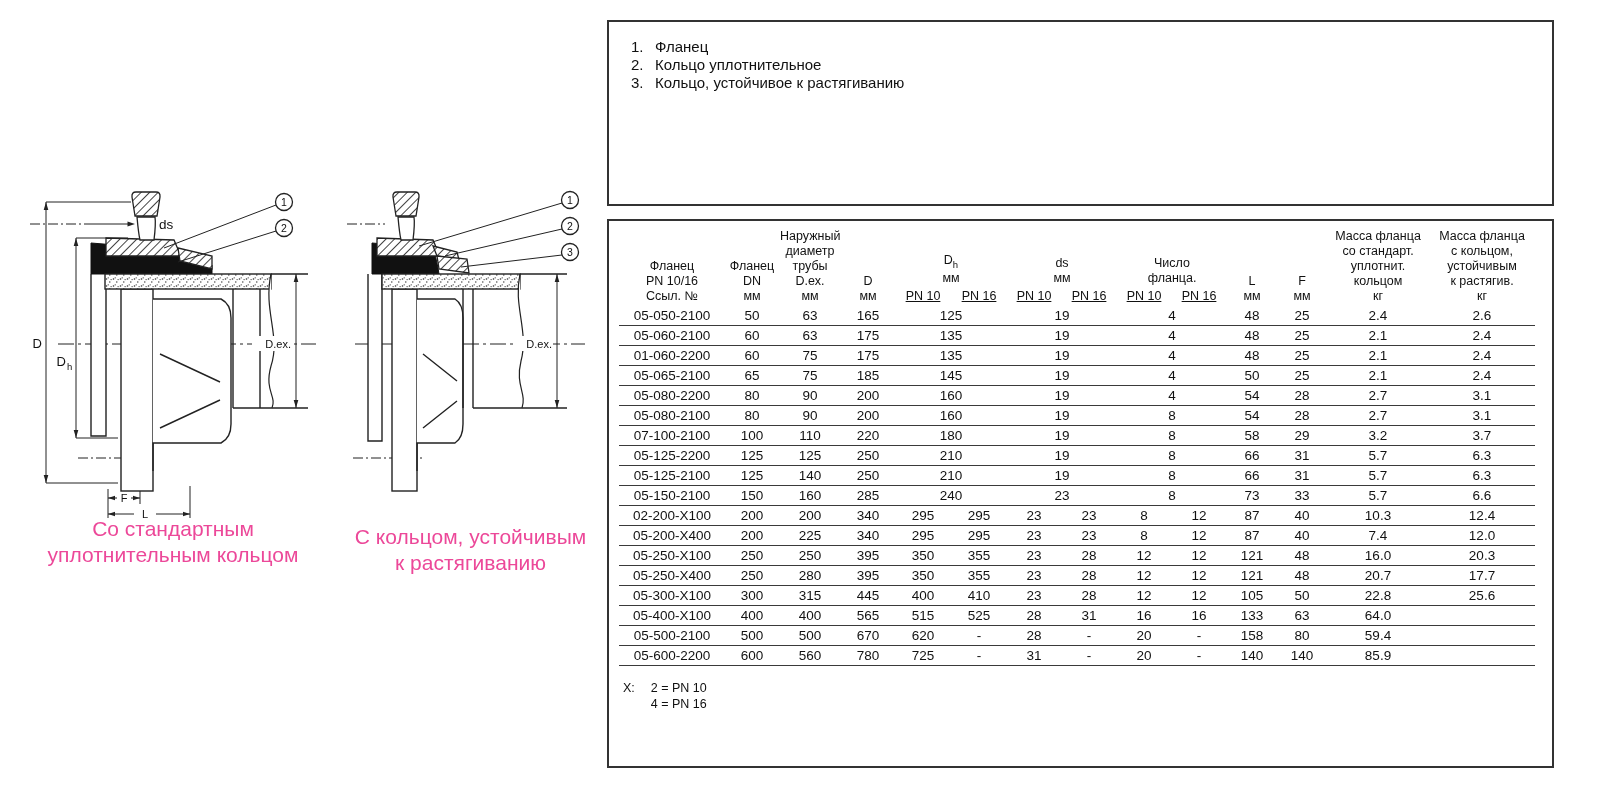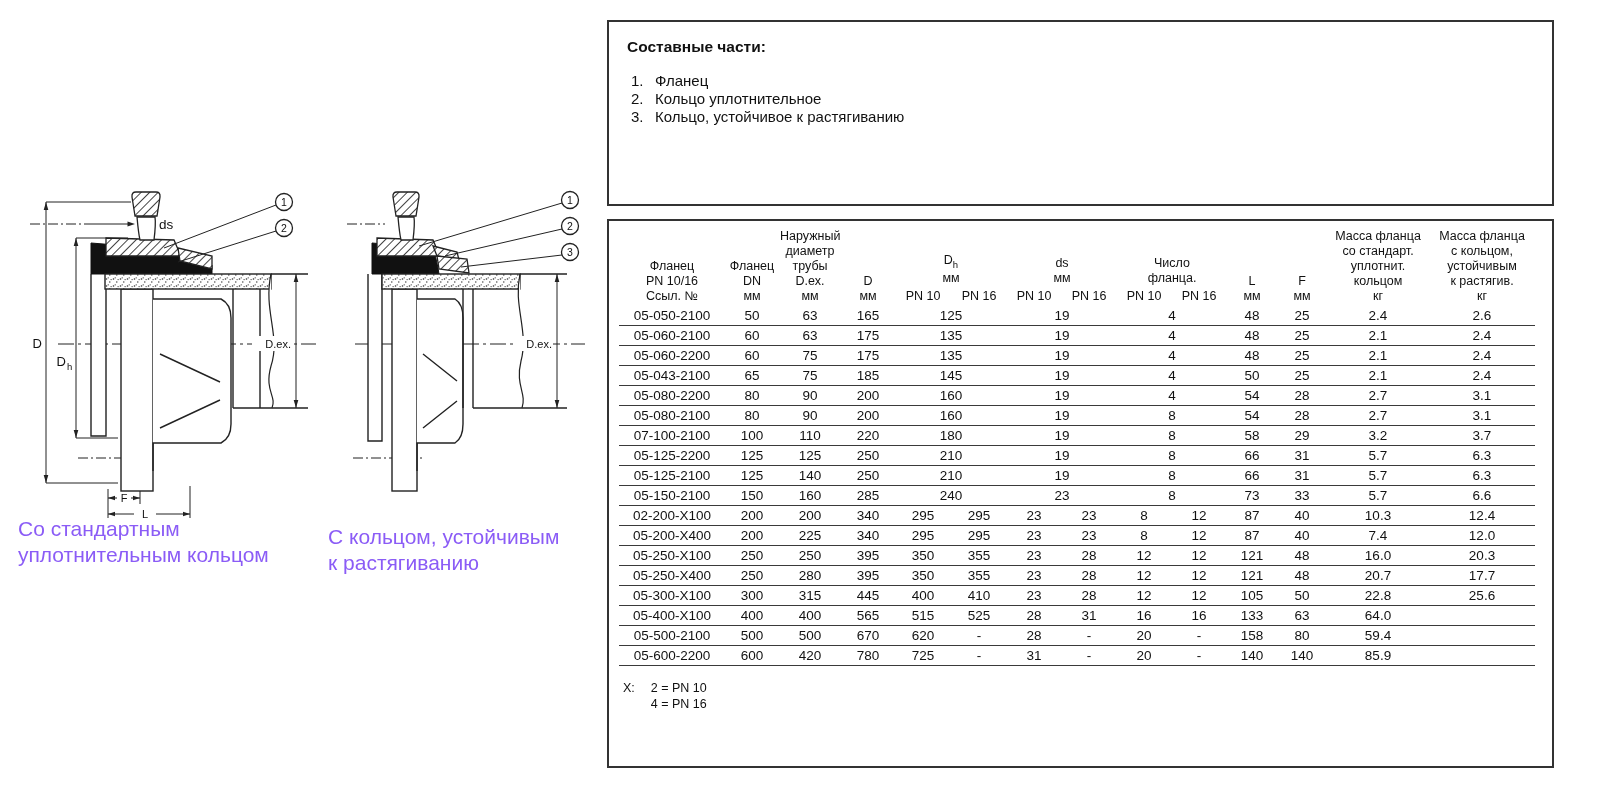--- a/index.html
+++ b/index.html
@@ -8,22 +8,22 @@
     font-family:"Liberation Sans", sans-serif;color:#111;
     -webkit-font-smoothing:antialiased;
   }
   .pre{white-space:pre-line;}
 
   
   .diagram{position:absolute;}
   #diag1{left:28px;top:186px;}
   #diag2{left:345px;top:186px;}
   .caption{
-    position:absolute;text-align:left;white-space:pre-line;
-    font-size:21px;line-height:26px;color:#8b5cf6;
+    position:absolute;text-align:center;white-space:pre-line;
+    font-size:21px;line-height:26px;color:#ec4899;
   }
   #cap1{left:18px;top:516px;width:310px;}
   #cap2{left:328px;top:524px;width:285px;}
   svg text{font-family:"Liberation Sans", sans-serif;fill:#111;}
 
   
   .panel{position:absolute;border:2px solid #333;background:#fff;box-sizing:border-box;}
   #parts-box{left:607px;top:20px;width:947px;height:186px;}
   #table-box{left:607px;top:219px;width:947px;height:549px;}
 
@@ -35,21 +35,21 @@
   
   table.spec{
     border-collapse:collapse;table-layout:fixed;
     margin:8px 0 0 10px;width:916px;
     font-size:13.5px;
   }
   table.spec th{
     font-weight:normal;font-size:12.5px;line-height:15px;
     vertical-align:bottom;text-align:center;padding:0 1px 2px 1px;
   }
-  table.spec thead tr.pnrow th{height:16px;}
+  table.spec thead tr.pnrow th{height:16px;text-decoration:underline;}
   table.spec sub{font-size:9.5px;}
   table.spec td{
     text-align:center;height:19px;line-height:19px;padding:0;
     border-bottom:1.5px solid #3a3a3a;
   }
   .footnote{
     display:flex;margin:14px 0 0 14px;font-size:12.5px;line-height:16px;gap:16px;
   }
 </style>
 </head>
@@ -204,21 +204,20 @@
   <text x="225" y="17.8" font-size="10.5" text-anchor="middle">1</text>
   <circle cx="225" cy="40" r="8.5" fill="#fff" stroke="#222" stroke-width="1.3"></circle>
   <text x="225" y="43.8" font-size="10.5" text-anchor="middle">2</text>
   <circle cx="225" cy="66" r="8.5" fill="#fff" stroke="#222" stroke-width="1.3"></circle>
   <text x="225" y="69.8" font-size="10.5" text-anchor="middle">3</text>
 </svg>
 <div id="cap2" class="caption">С кольцом, устойчивым
 к растягиванию</div>
 
 <div id="parts-box" class="panel">
-  <div class="title">Составные части:</div>
   <ol>
     <li>
       <span class="num">1.</span>
       <span>Фланец</span>
     </li>
     <li>
       <span class="num">2.</span>
       <span>Кольцо уплотнительное</span>
     </li>
     <li>
@@ -311,34 +310,34 @@
           <td>175</td>
           <td colspan="2">135</td>
           <td colspan="2">19</td>
           <td colspan="2">4</td>
           <td>48</td>
           <td>25</td>
           <td>2.1</td>
           <td>2.4</td>
         </tr>
         <tr>
-          <td>05-060-2200</td>
+          <td>01-060-2200</td>
           <td>60</td>
           <td>75</td>
           <td>175</td>
           <td colspan="2">135</td>
           <td colspan="2">19</td>
           <td colspan="2">4</td>
           <td>48</td>
           <td>25</td>
           <td>2.1</td>
           <td>2.4</td>
         </tr>
         <tr>
-          <td>05-043-2100</td>
+          <td>05-065-2100</td>
           <td>65</td>
           <td>75</td>
           <td>185</td>
           <td colspan="2">145</td>
           <td colspan="2">19</td>
           <td colspan="2">4</td>
           <td>50</td>
           <td>25</td>
           <td>2.1</td>
           <td>2.4</td>
@@ -529,21 +528,21 @@
           <td>20</td>
           <td>-</td>
           <td>158</td>
           <td>80</td>
           <td>59.4</td>
           <td></td>
         </tr>
         <tr>
           <td>05-600-2200</td>
           <td>600</td>
-          <td>420</td>
+          <td>560</td>
           <td>780</td>
           <td>725</td>
           <td>-</td>
           <td>31</td>
           <td>-</td>
           <td>20</td>
           <td>-</td>
           <td>140</td>
           <td>140</td>
           <td>85.9</td>

